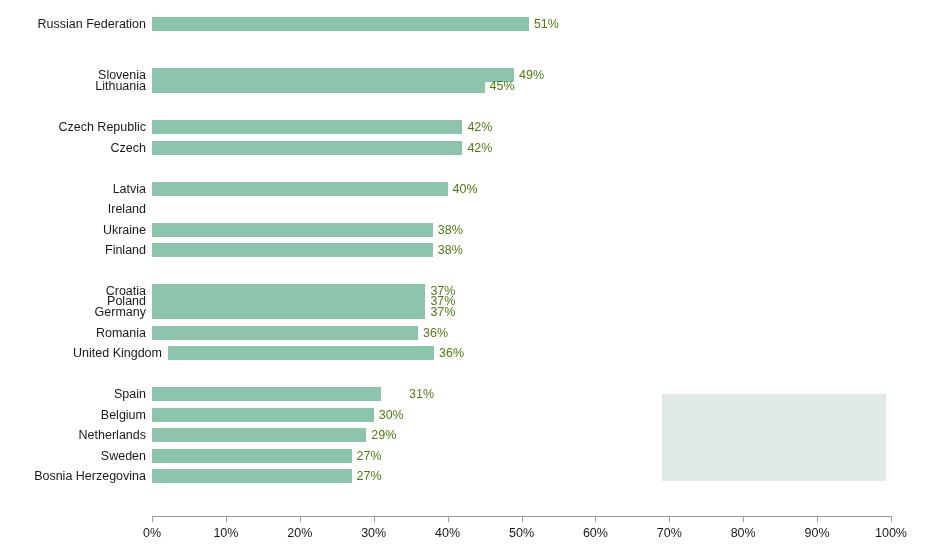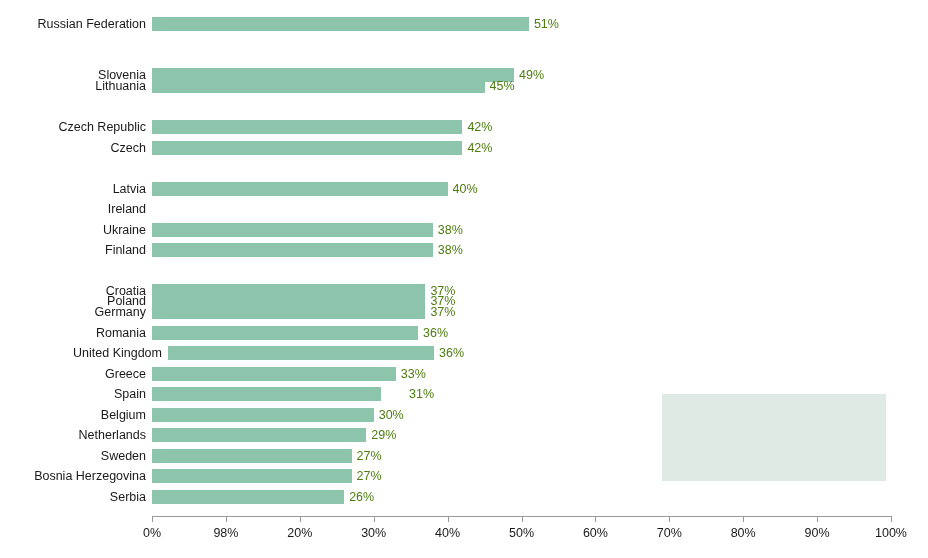--- a/index.html
+++ b/index.html
@@ -216,27 +216,20 @@
           <div class="bar-value" style="left: 266.04px;">36%</div>
         </div>
       </div>
       <div class="bar-row" style="top: 342.8px; margin-left: 16px;">
         <div class="cat-label">United Kingdom</div>
         <div class="bar-track">
           <div class="bar-fill" style="width: 266.04px; background: rgb(140, 196, 172);"></div>
           <div class="bar-value" style="left: 266.04px;">36%</div>
         </div>
       </div>
-      <div class="bar-row" style="top: 363.35px;">
-        <div class="cat-label">Greece</div>
-        <div class="bar-track">
-          <div class="bar-fill" style="width: 243.87px; background: rgb(140, 196, 172);"></div>
-          <div class="bar-value" style="left: 243.87px;">33%</div>
-        </div>
-      </div>
       <div class="bar-row" style="top: 383.9px;">
         <div class="cat-label">Spain</div>
         <div class="bar-track">
           <div class="bar-fill" style="width: 229.09px; background: rgb(140, 196, 172);"></div>
           <div class="bar-value" style="left: 229.09px; padding-left: 28px;">31%</div>
         </div>
       </div>
       <div class="bar-row" style="top: 404.45px;">
         <div class="cat-label">Belgium</div>
         <div class="bar-track">
@@ -256,39 +249,32 @@
         <div class="bar-track">
           <div class="bar-fill" style="width: 199.53px; background: rgb(140, 196, 172);"></div>
           <div class="bar-value" style="left: 199.53px;">27%</div>
         </div>
       </div>
       <div class="bar-row" style="top: 466.1px;">
         <div class="cat-label">Bosnia Herzegovina</div>
         <div class="bar-track">
           <div class="bar-fill" style="width: 199.53px; background: rgb(140, 196, 172);"></div>
           <div class="bar-value" style="left: 199.53px;">27%</div>
-        </div>
-      </div>
-      <div class="bar-row" style="top: 486.65px;">
-        <div class="cat-label">Serbia</div>
-        <div class="bar-track">
-          <div class="bar-fill" style="width: 192.14px; background: rgb(140, 196, 172);"></div>
-          <div class="bar-value" style="left: 192.14px;">26%</div>
         </div>
       </div>
     </div>
 
   <div id="legend-panel" style="background: rgb(223, 234, 228); border-color: rgb(223, 234, 228);"></div>
 
   <div id="x-axis">
     <div id="axis-line" style="background: rgb(154, 154, 154);"></div>
   <div class="x-tick" style="left: 152px;"></div>
       <div class="x-tick-label" style="left: 152px;">0%</div>
       <div class="x-tick" style="left: 225.9px;"></div>
-      <div class="x-tick-label" style="left: 225.9px;">98%</div>
+      <div class="x-tick-label" style="left: 225.9px;">10%</div>
       <div class="x-tick" style="left: 299.8px;"></div>
       <div class="x-tick-label" style="left: 299.8px;">20%</div>
       <div class="x-tick" style="left: 373.7px;"></div>
       <div class="x-tick-label" style="left: 373.7px;">30%</div>
       <div class="x-tick" style="left: 447.6px;"></div>
       <div class="x-tick-label" style="left: 447.6px;">40%</div>
       <div class="x-tick" style="left: 521.5px;"></div>
       <div class="x-tick-label" style="left: 521.5px;">50%</div>
       <div class="x-tick" style="left: 595.4px;"></div>
       <div class="x-tick-label" style="left: 595.4px;">60%</div>

